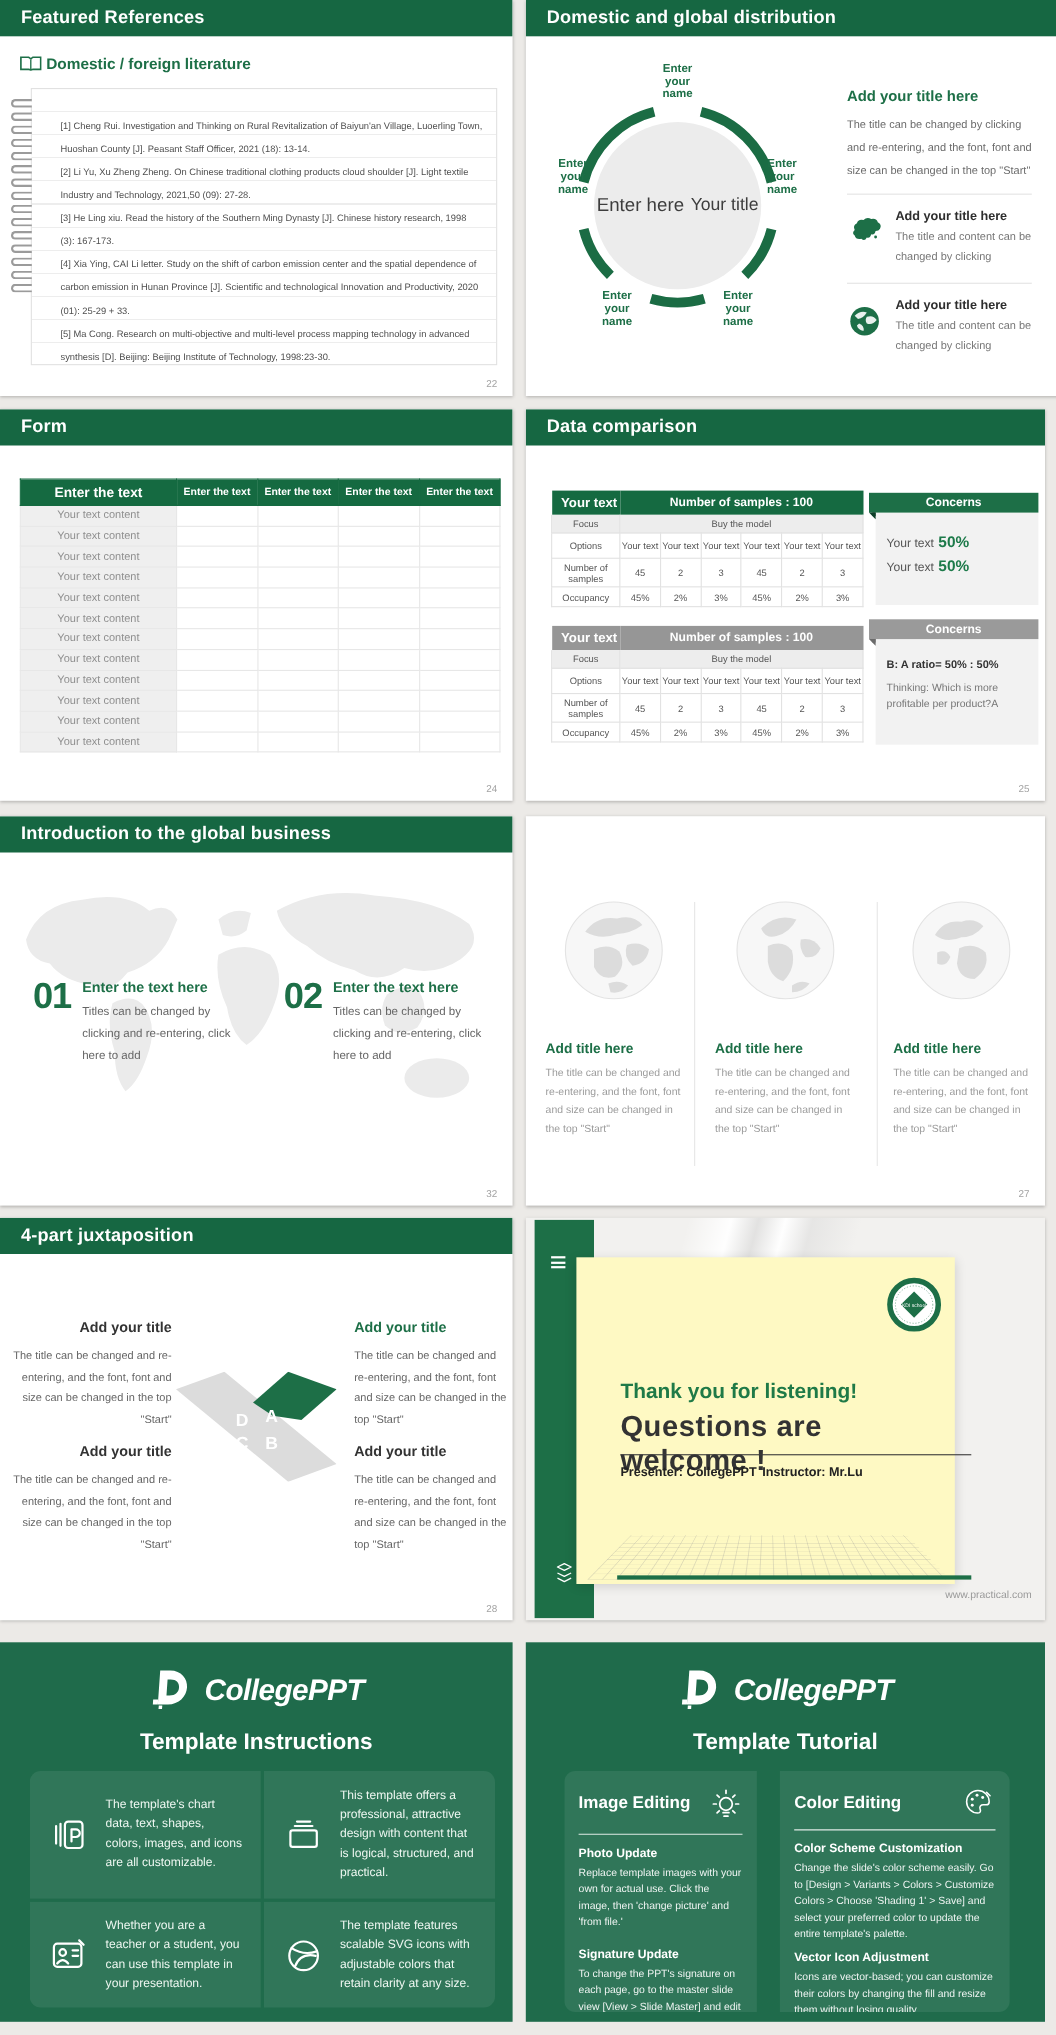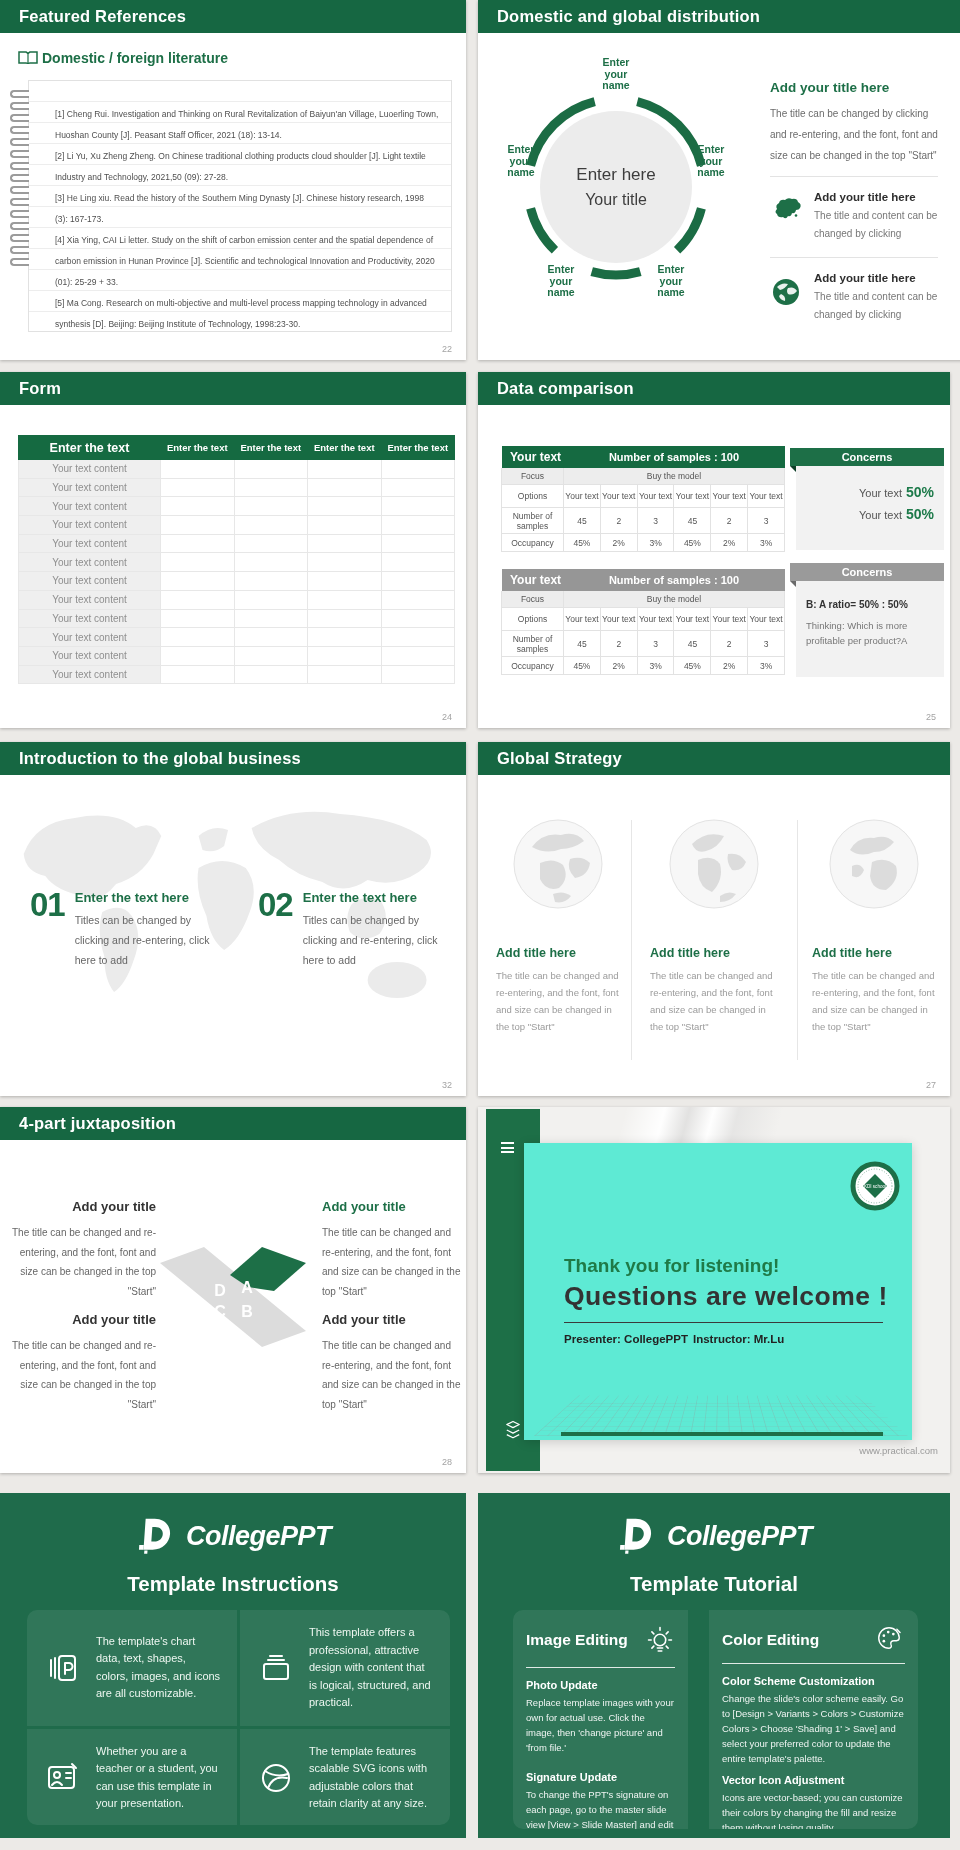--- a/index.html
+++ b/index.html
@@ -19,21 +19,21 @@
   .refbox{position:absolute;left:28px;top:80px;width:424px;height:252px;border:1px solid #e1e1e1;
           background:#fff;background-image:repeating-linear-gradient(to bottom,transparent 0 20px,#ededed 20px 21px);
           padding:23px 12px 0 26px}
   .refbox p{font-size:8.5px;line-height:21px;color:#4f4f4f}
   .rings{position:absolute;left:10px;top:90px}
   .ring{width:19px;height:8px;border:2px solid #9b9b9b;border-right:none;border-radius:4px 0 0 4px;margin-bottom:4px;background:#fff}
 
   
   .diagram{position:absolute;left:8px;top:52px;width:260px;height:280px}
   .blob{position:absolute;left:54px;top:64px;width:152px;height:152px;border-radius:50%;background:#ececec;
-        display:flex;flex-direction:column;align-items:center;justify-content:center;gap:6px}
+        display:flex;align-items:center;justify-content:center;gap:6px}
   .blob .l1{font-size:17px;color:#3d3d3d}
   .blob .l2{font-size:16px;color:#3d3d3d}
   .node{position:absolute;width:46px;text-align:center;color:#1d6f47;font-weight:bold;font-size:10.5px;line-height:11.5px}
   .rcol{position:absolute;left:292px;top:80px;width:168px}
   .rcol .rh{color:#1d6f47;font-weight:bold;font-size:13.5px;margin-bottom:8px}
   .rcol .rb{font-size:10px;line-height:21px;color:#6b6b6b}
   .rdiv{border-top:1px solid #e3e3e3;margin:10px 0}
   .ritem{display:flex;gap:12px;align-items:flex-start;padding:4px 0}
   .ritem .ric{width:32px;flex:0 0 32px;margin-top:4px}
   .ritem .rit{font-weight:bold;font-size:11.5px;color:#2e2e2e;margin-bottom:4px}
@@ -60,21 +60,21 @@
   .cmp tr.occ td{height:18px}
   .concern{position:absolute;left:318px;width:148px}
   .cbanner{position:relative;margin-left:-6px;width:154px;height:18px;color:#fff;font-weight:bold;font-size:11px;
            text-align:center;line-height:18px}
   .cbanner.g{background:#1d6f47}
   .cbanner.s{background:#9a9a9a}
   .cbanner::after{content:"";position:absolute;left:0;top:100%;border:3px solid transparent}
   .cbanner.g::after{border-top-color:#0d3f28;border-right-color:#0d3f28}
   .cbanner.s::after{border-top-color:#6b6b6b;border-right-color:#6b6b6b}
   .cbody{background:#f2f2f2;padding:18px 10px 0 10px}
-  .cline{font-size:11px;color:#555;text-align:right;margin-bottom:6px}
+  .cline{font-size:11px;color:#555;text-align:left;margin-bottom:6px}
   .cval{color:#1d7a4a;font-weight:bold;font-size:14px;margin-left:4px}
   .cbold{font-size:10px;font-weight:bold;color:#333;margin-bottom:8px}
   .cthink{font-size:9.5px;color:#777;line-height:15px}
 
   
   .worldmap{position:absolute;left:6px;top:42px;width:452px;height:300px}
   .bizitem{position:absolute;top:148px;display:flex;gap:10px}
   .biznum{font-size:33px;font-weight:bold;color:#1d6f47;line-height:30px;letter-spacing:-1px}
   .bizh{font-size:13px;font-weight:bold;color:#1d6f47;margin-bottom:5px}
   .bizb{font-size:10.5px;color:#666;line-height:20px;width:152px}
@@ -95,21 +95,21 @@
   .jxsvg{position:absolute;left:160px;top:140px}
 
   
   .thanks{background:#f2f1ef}
   .streaks{position:absolute;top:0;left:0;right:0;height:80px;
     background:linear-gradient(105deg,transparent 30%,rgba(255,255,255,.95) 38%,rgba(213,213,213,.55) 43%,rgba(255,255,255,.95) 48%,rgba(218,218,218,.5) 53%,transparent 62%)}
   .tbar{position:absolute;left:8px;top:2px;width:54px;height:362px;background:#1d6f47}
   .burger{position:absolute;left:15px;top:33px}
   .burger div{width:13px;height:2px;background:#fff;margin-bottom:2.5px}
   .stackicon{position:absolute;left:13px;top:308px}
-  .tcard{position:absolute;left:46px;top:36px;width:388px;height:297px;background:#5eead4;box-shadow:0 2px 10px rgba(0,0,0,.16)}
+  .tcard{position:absolute;left:46px;top:36px;width:344px;height:297px;background:#fef9c3;box-shadow:0 2px 10px rgba(0,0,0,.16)}
   .badge{position:absolute;right:12px;top:18px}
   .tgreen{position:absolute;left:40px;top:112px;color:#1f7a47;font-weight:bold;font-size:19px}
   .tbig{position:absolute;left:40px;top:138px;color:#333;font-weight:bold;font-size:26.5px;letter-spacing:.5px}
   .tline{position:absolute;left:40px;top:179px;width:319px;border-top:1.5px solid #3a3a3a}
   .tpres{position:absolute;left:40px;top:190px;font-size:11.5px;font-weight:bold;color:#222}
   .tinstr{position:absolute;left:169px;top:190px;font-size:11.5px;font-weight:bold;color:#222}
   .mesh{position:absolute;left:10px;right:4px;bottom:4px;height:95px;
     background:repeating-linear-gradient(90deg,rgba(150,150,150,.28) 0 1px,transparent 1px 13px),
                repeating-linear-gradient(0deg,rgba(150,150,150,.28) 0 1px,transparent 1px 9px);
     transform:perspective(250px) rotateX(56deg);transform-origin:50% 100%}
@@ -478,21 +478,20 @@
       <div class="biznum">02</div>
       <div>
         <div class="bizh">Enter the text here</div>
         <div class="bizb">Titles can be changed by clicking and re-entering, click here to add</div>
       </div>
     </div>
     <div class="pagenum">32</div>
   </div>
 
   <div class="slide" style="left:478px;top:742px;width:472px;height:354px">
-    <div class="shead">Global Strategy</div>
     <div class="stratdiv" style="left:153px"></div>
     <div class="stratdiv" style="left:319px"></div>
 
     <div class="stratcol" style="left:18px;width:124px">
       <svg width="92" height="92" viewBox="0 0 92 92">
         <circle cx="46" cy="46" r="44" fill="#f7f7f7" stroke="#e3e3e3"></circle>
         <g fill="#dcdcdc">
             <path d="M20,29 Q31,14 49,17 Q64,13 72,23 Q61,31 49,31 Q34,37 20,29 Z"></path>
             <path d="M28,45 Q41,39 51,47 Q58,60 47,70 Q34,74 28,61 Z"></path>
             <path d="M58,41 Q70,37 78,45 Q76,58 63,60 Q54,51 58,41 Z"></path>

